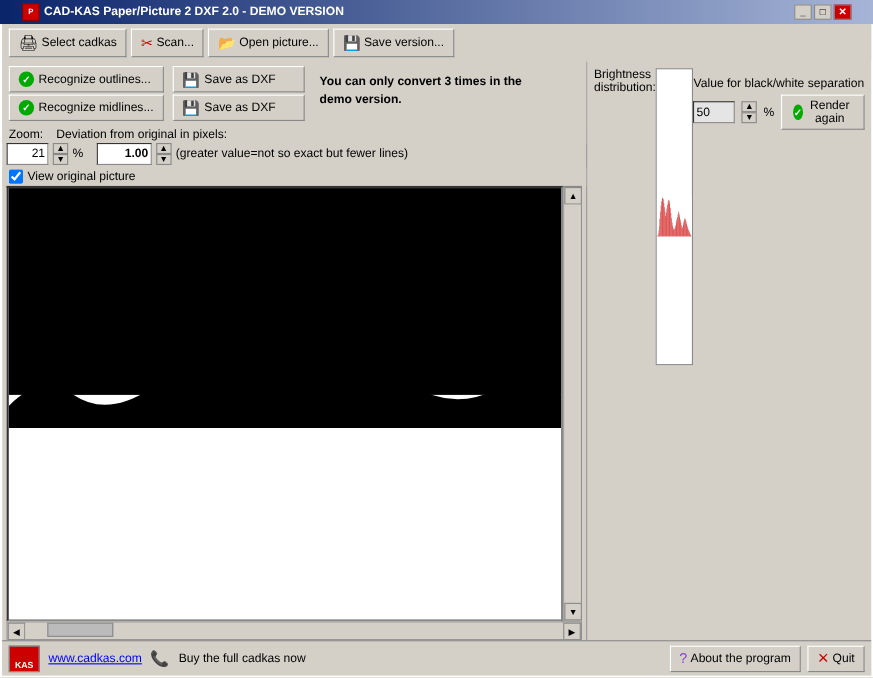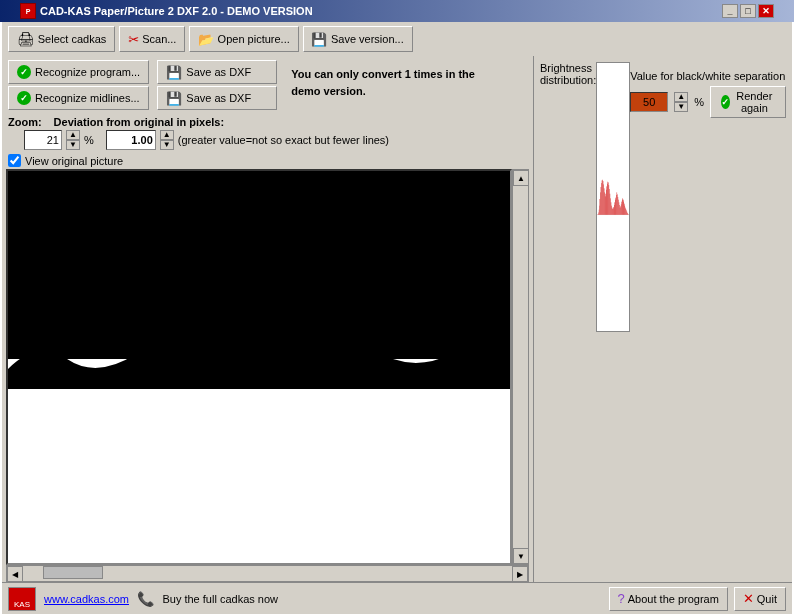--- a/index.html
+++ b/index.html
@@ -144,21 +144,20 @@
       background: #d4d0c8;
     }
     .setting-group {
       display: flex;
       align-items: center;
       gap: 4px;
     }
     .setting-label {
       font-size: 11px;
       color: #000;
-      font-weight: bold;
     }
     .spin-input {
       width: 38px;
       height: 20px;
       border: 1px inset #888;
       background: white;
       padding: 1px 2px;
       font-size: 11px;
       text-align: right;
     }
@@ -230,34 +229,35 @@
       position: relative;
       overflow: hidden;
     }
 
     #bw-section {
       margin-top: 8px;
     }
     #bw-label {
       font-size: 11px;
       margin-bottom: 4px;
+      text-align: center;
     }
     #bw-controls {
       display: flex;
       align-items: center;
       gap: 6px;
     }
     .bw-input {
       width: 38px;
       height: 20px;
       border: 1px inset #888;
-      background: #c2410c;
+      background: #e5e5e5;
       padding: 1px 2px;
       font-size: 11px;
-      text-align: center;
+      text-align: left;
     }
     .render-btn {
       display: flex;
       align-items: center;
       gap: 4px;
       padding: 3px 10px;
       background: #d4d0c8;
       border: 1px solid #888;
       border-top-color: #fff;
       border-left-color: #fff;
@@ -389,52 +389,52 @@
   </div>
 
   <div id="content-area">
 
     <div id="left-panel">
 
       <div id="action-row">
         <div id="left-buttons">
           <button class="action-btn">
             <div class="icon-green-check">✓</div>
-            <span>Recognize program...</span>
+            <span>Recognize outlines...</span>
           </button>
           <button class="action-btn">
             <div class="icon-green-check">✓</div>
             <span>Recognize midlines...</span>
           </button>
         </div>
         <div style="display:flex;flex-direction:column;gap:2px;margin-left:4px;">
           <button class="action-btn" style="min-width:120px;">
             <span style="font-size:13px;">💾</span>
             <span>Save as DXF</span>
           </button>
           <button class="action-btn" style="min-width:120px;">
             <span style="font-size:13px;">💾</span>
             <span>Save as DXF</span>
           </button>
         </div>
         <div id="demo-notice">
-          <span>You can only convert 1 times in the</span><br>
+          <span>You can only convert 3 times in the</span><br>
           <span>demo version.</span>
         </div>
       </div>
 
       <div id="settings-row">
         <div class="setting-group">
           <span class="setting-label">Zoom:</span>
         </div>
         <div class="setting-group">
           <span class="setting-label">Deviation from original in pixels:</span>
         </div>
       </div>
-      <div id="settings-row2" style="display:flex;align-items:center;gap:12px;padding:0 6px 2px 22px;">
+      <div id="settings-row2" style="display:flex;align-items:center;gap:12px;padding:0 6px 2px 4px;">
         <div class="setting-group">
           <input class="spin-input" type="text" value="21" style="">
           <div class="spin-btn-container">
             <div class="spin-btn">▲</div>
             <div class="spin-btn">▼</div>
           </div>
           <span class="percent-sign">%</span>
         </div>
         <div class="setting-group">
           <input class="spin-input" type="text" value="1.00" style="width: 50px; font-weight: bold;">
@@ -576,21 +576,21 @@
           </button>
         </div>
       </div>
     </div>
 
   </div>
 
   <div id="status-bar">
     <div id="status-left">
       <div id="cadkas-logo">
-        <span style="color:white;font-size:8px;font-weight:normal;margin-top:12px;">KAS</span>
+        <span style="color:white;font-size:8px;font-weight:bold;margin-top:12px;">KAS</span>
       </div>
       <span style="cursor:pointer;color:blue;text-decoration:underline;">www.cadkas.com</span>
       <span style="font-size:14px;">📞</span>
       <span>Buy the full cadkas now</span>
     </div>
     <div id="status-right">
       <button class="toolbar-btn" style="height:24px;">
         <span style="color:#8844cc;font-size:13px;">?</span>
         <span>About the program</span>
       </button>

